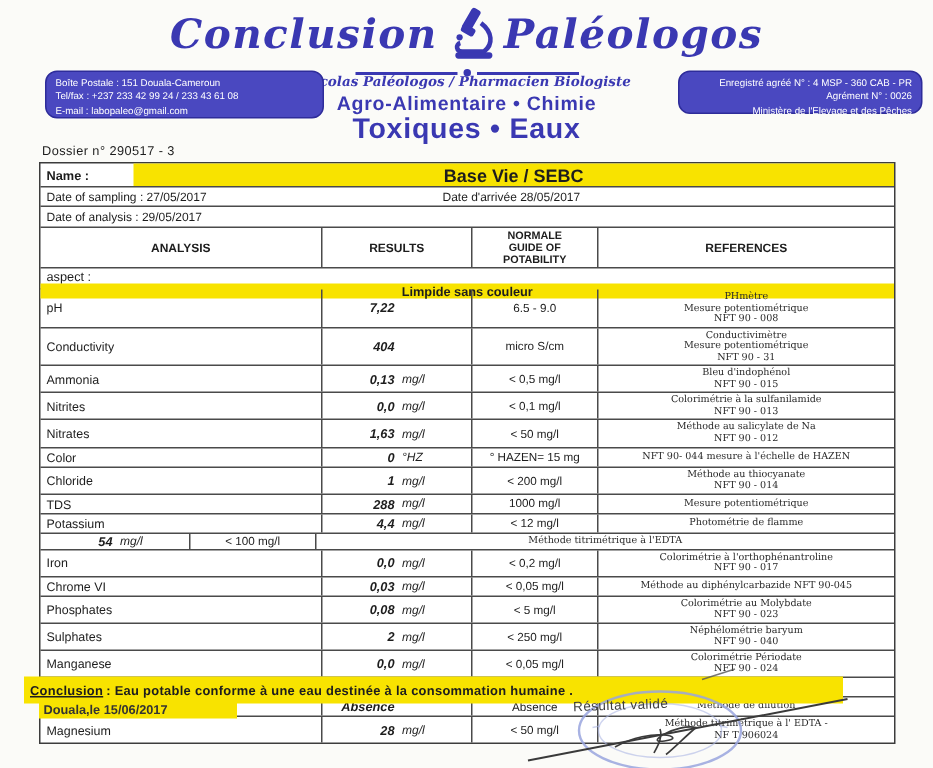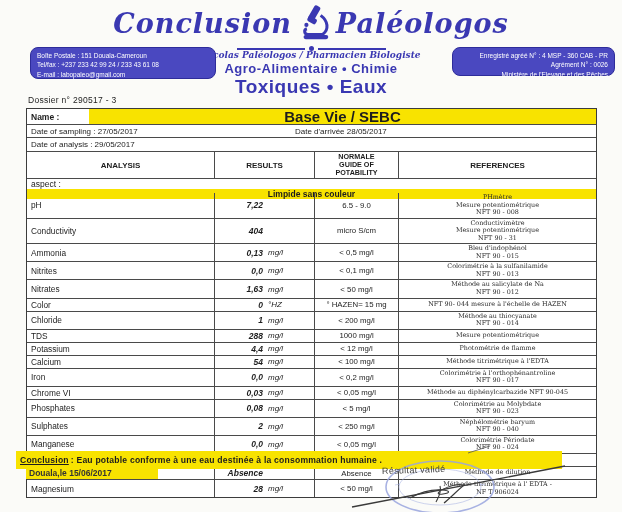--- a/index.html
+++ b/index.html
@@ -35,21 +35,21 @@
   .dossier { position:absolute; top:95px; left:28px; font-size:8.5px; letter-spacing:.3px; }
   
   .doc-table { position:absolute; top:108px; left:26px; width:571px; border:1.5px solid #3c3c3c; background:#fff; }
   .tr { display:flex; border-bottom:1px solid #4a4a4a; }
   .tr:last-child { border-bottom:none; }
   .td { border-right:1px solid #4a4a4a; }
   .td:last-child { border-right:none; }
   .hl { background:#f8e300; }
   .name-row { height:16px; align-items:center; }
   .name-label { width:62px; font-weight:bold; font-size:8.5px; padding-left:4px; height:100%; display:flex; align-items:center; border-right:none; }
-  .name-value { flex:1; text-align:center; font-weight:bold; font-size:15px; height:100%; display:flex; align-items:center; justify-content:center; }
+  .name-value { flex:1; text-align:center; font-weight:bold; font-size:12px; height:100%; display:flex; align-items:center; justify-content:center; }
   .dates-row { height:13px; align-items:center; font-size:8px; }
   .dates-row .d1 { width:268px; padding-left:4px; }
   .dates-row .d2 { flex:1; }
   .single-date { height:13px; display:flex; align-items:center; font-size:8px; padding-left:4px; }
   .head-row { height:27px; font-weight:bold; font-size:8px; text-align:center; }
   .head-row .td { display:flex; align-items:center; justify-content:center; }
   .c-analysis { width:188px; }
   .c-results  { width:100px; }
   .c-guide    { width:84px; }
   .c-ref      { flex:1; }
@@ -264,21 +264,20 @@
       <span class="val">4,4</span>
       <span class="unit">mg/l</span>
     </div>
     <div class="td c-guide">&lt; 12 mg/l</div>
     <div class="td c-ref">
           <div>Photométrie de flamme</div>
         </div>
   </div>
 
   <div class="tr data-row">
-    <div class="td c-analysis">Calcium</div>
     <div class="td c-results">
       <span class="val">54</span>
       <span class="unit">mg/l</span>
     </div>
     <div class="td c-guide">&lt; 100 mg/l</div>
     <div class="td c-ref">
           <div>Méthode titrimétrique à l'EDTA</div>
         </div>
   </div>
 

